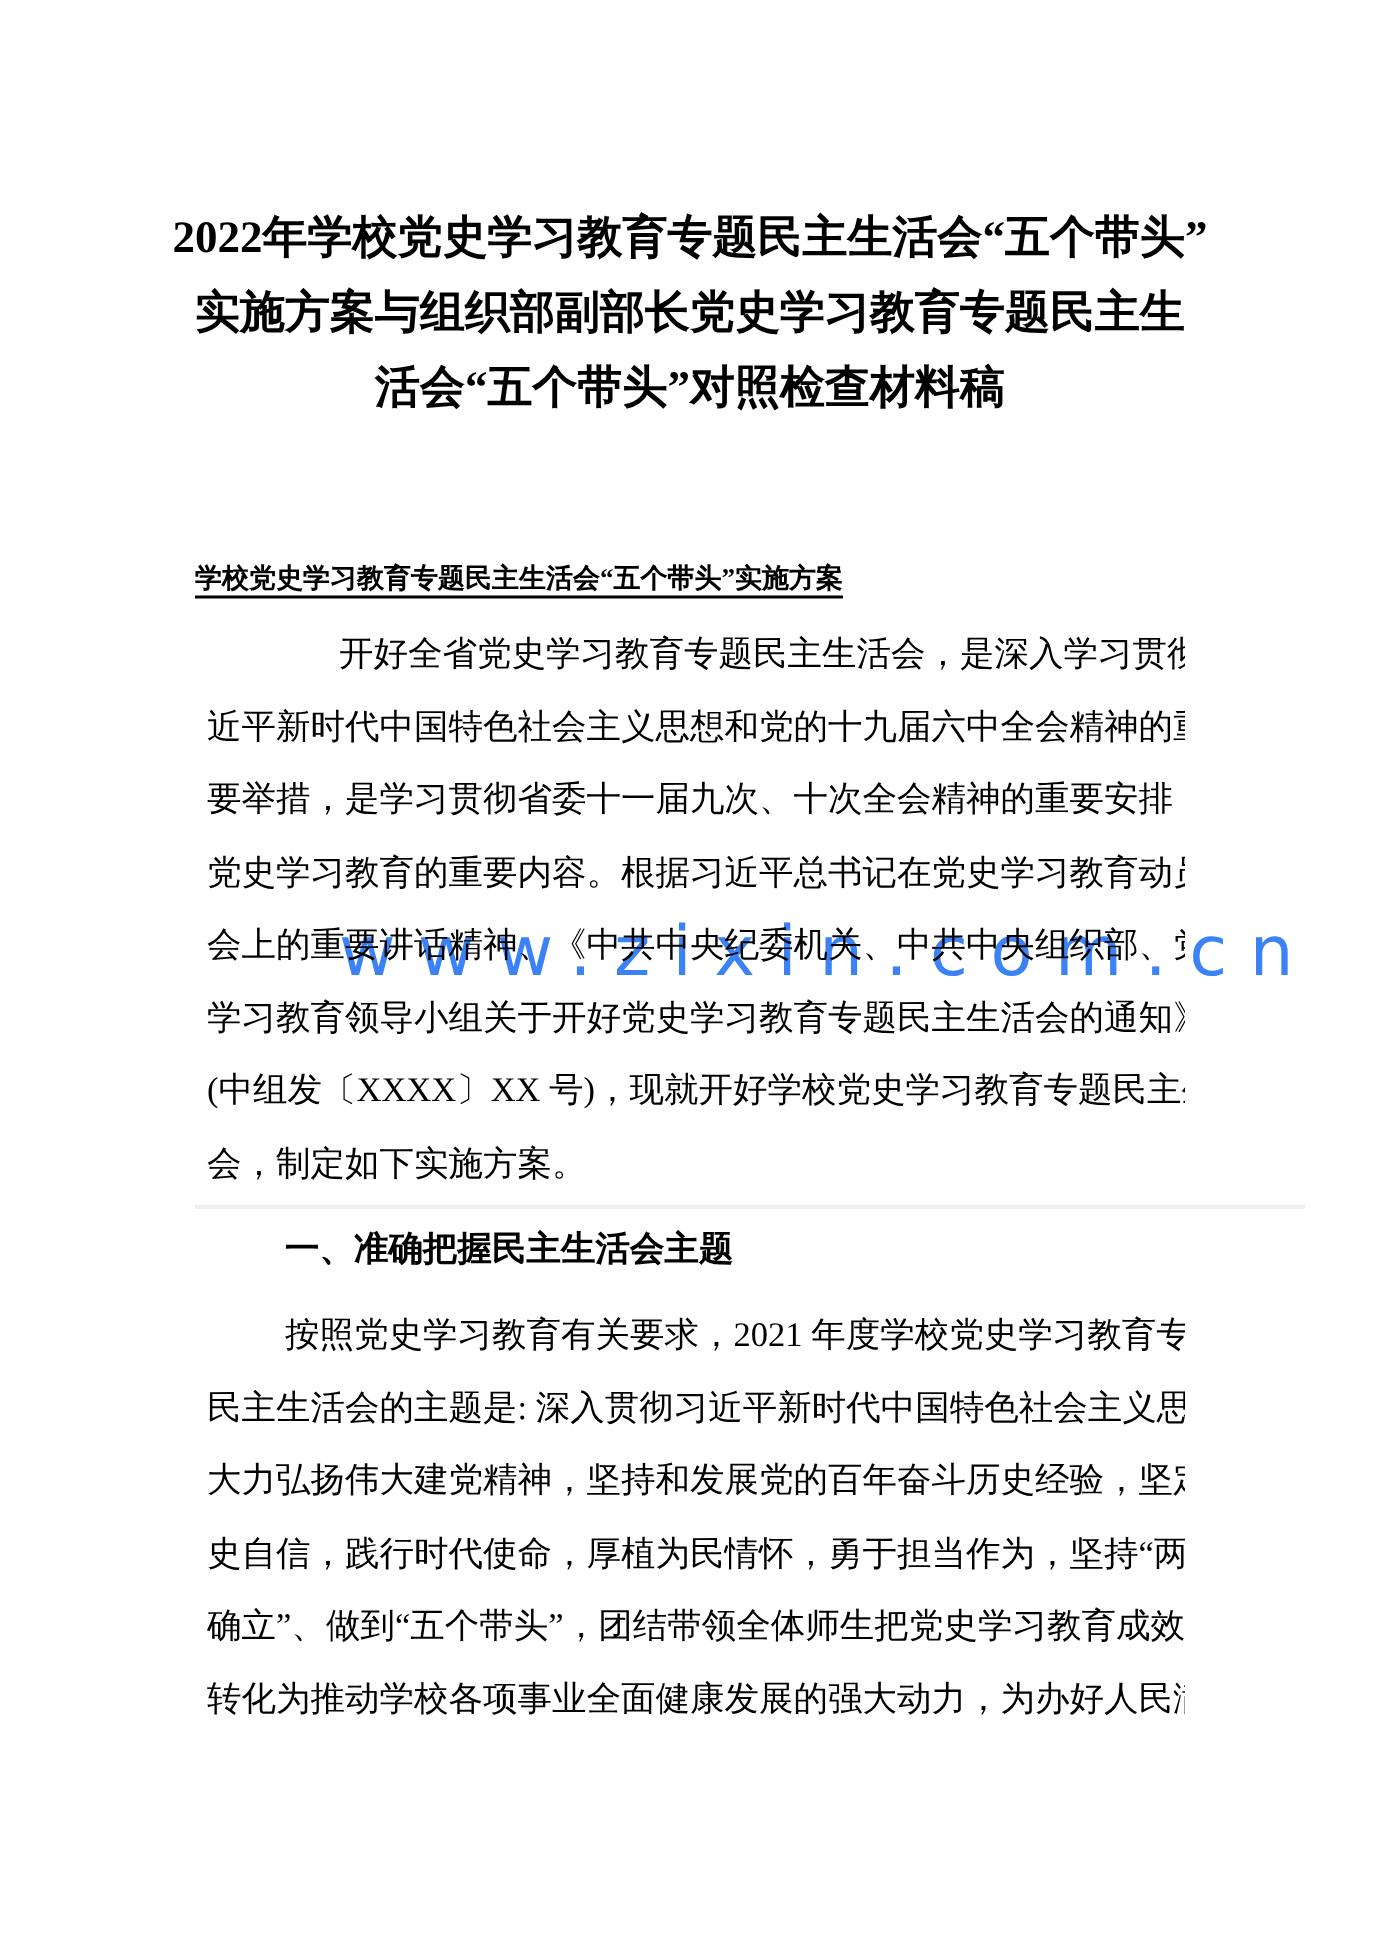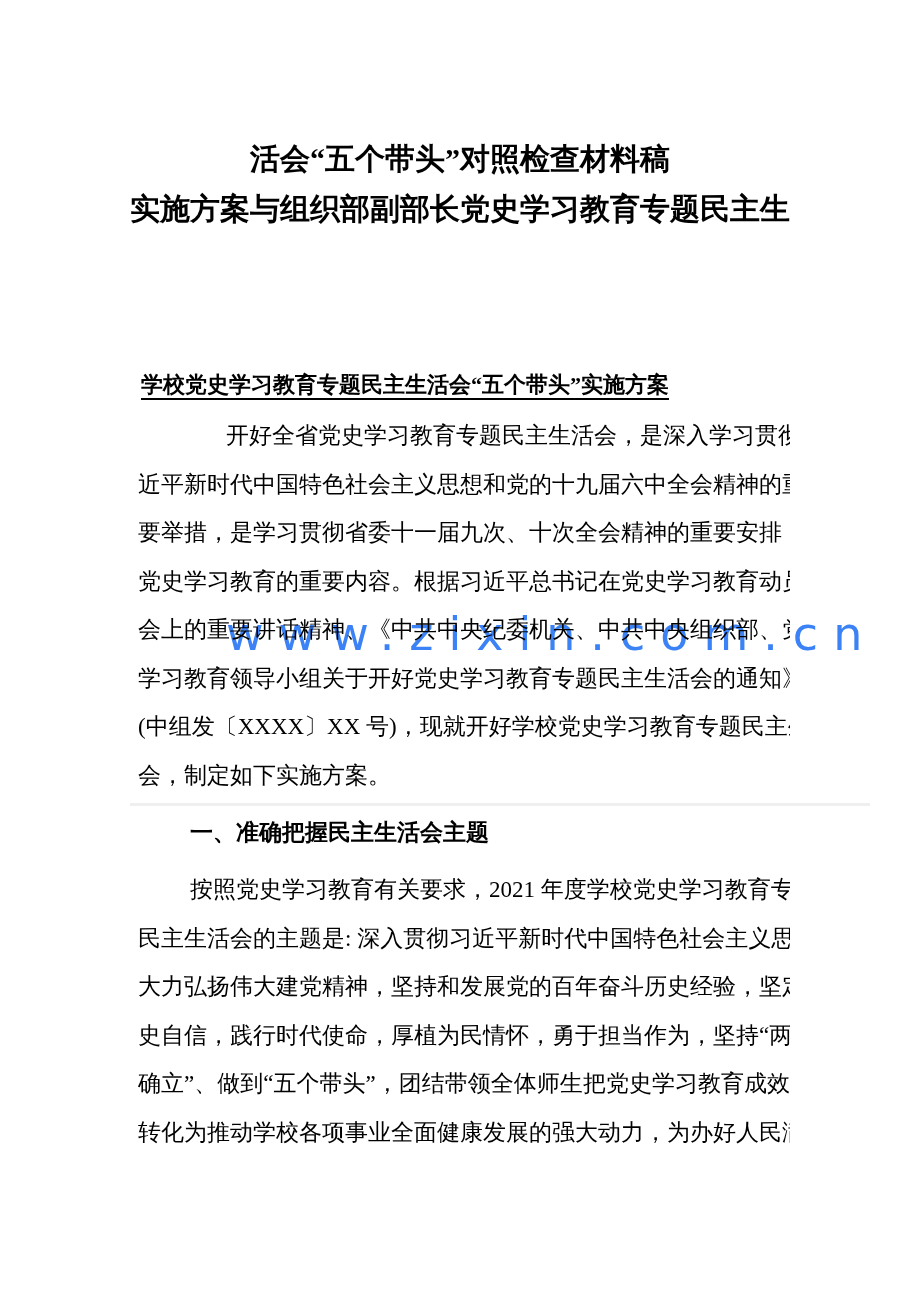--- a/index.html
+++ b/index.html
@@ -43,23 +43,23 @@
     left: 70px;
     right: 70px;
     text-align: center;
     font-size: 30px;
     font-weight: bold;
     line-height: 50px;
   }
   .doc-title .t-line { height: 50px; }
   .section-heading {
     position: absolute;
-    left: 141px;
+    left: 130px;
     top: 368px;
-    font-size: 22px;
+    font-size: 18px;
     font-weight: bold;
     line-height: 34px;
     text-decoration: underline;
     text-decoration-thickness: 2px;
     text-underline-offset: 6px;
   }
   .para {
     position: absolute;
     left: 138px;
     width: 652px;
@@ -97,22 +97,23 @@
 </head>
 <body>
 
 <div class="page">
 
   <div class="watermark" style="color: #3b82f6;">www.zixin.com.cn</div>
 
   <div class="watermark-streak"></div>
 
   <div class="doc-title">
+    <div class="t-line">2022年学校党史学习教育专题民主生活会“五个带头”</div>
+    <div class="t-line">实施方案与组织部副部长党史学习教育专题民主生</div>
     <div class="t-line">活会“五个带头”对照检查材料稿</div>
-    <div class="t-line">实施方案与组织部副部长党史学习教育专题民主生</div>
   </div>
 
   <div class="section-heading">学校党史学习教育专题民主生活会“五个带头”实施方案</div>
 
   <div class="para para-1">
     <div class="line indent-lg">开好全省党史学习教育专题民主生活会，是深入学习贯彻习</div>
     <div class="line">近平新时代中国特色社会主义思想和党的十九届六中全会精神的重</div>
     <div class="line">要举措，是学习贯彻省委十一届九次、十次全会精神的重要安排，是</div>
     <div class="line">党史学习教育的重要内容。根据习近平总书记在党史学习教育动员大</div>
     <div class="line">会上的重要讲话精神、《中共中央纪委机关、中共中央组织部、党史</div>

